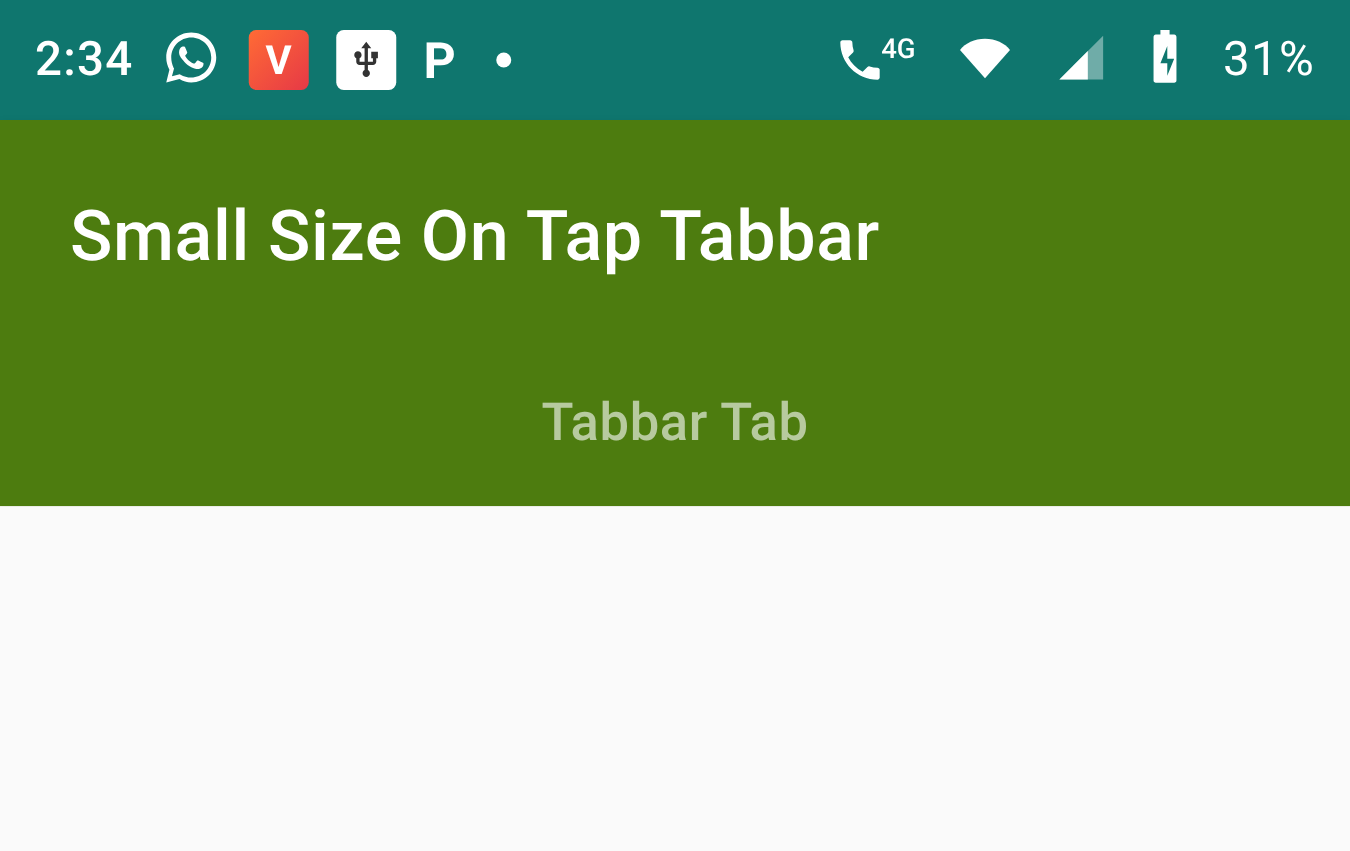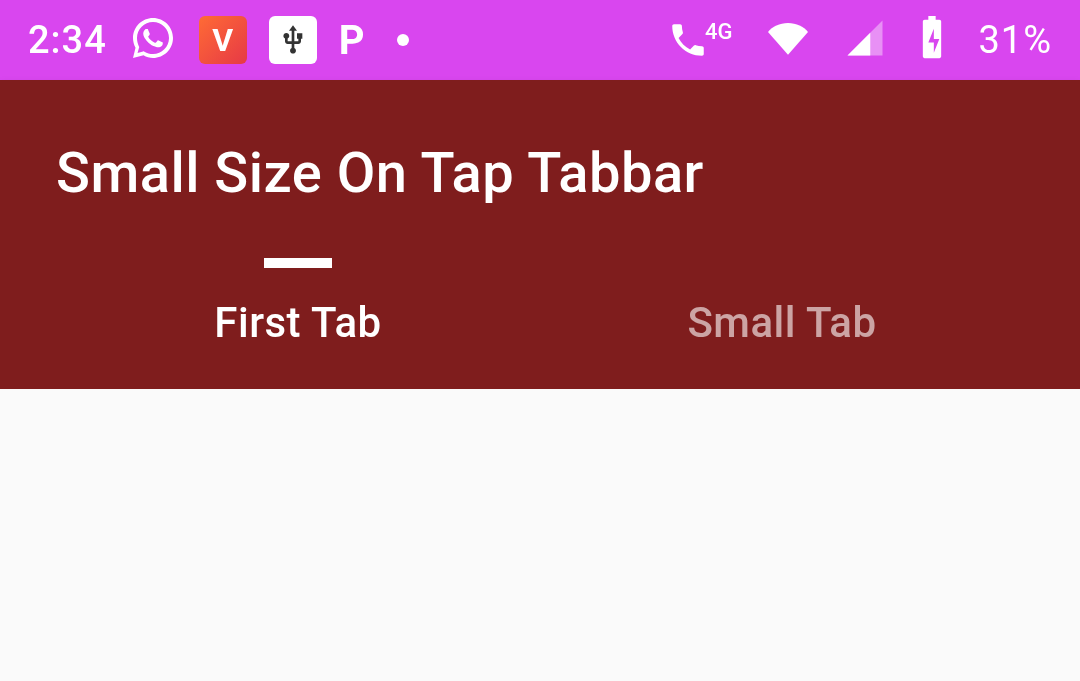--- a/index.html
+++ b/index.html
@@ -10,22 +10,22 @@
     
     body {
       width: 1080px;
       height: 681px;
       font-family: Roboto, -apple-system, BlinkMacSystemFont, sans-serif;
       background: #fafafa;
       overflow: hidden;
     }
     
     .status-bar {
-      height: 80px;
-      background: #d946ef;
+      height: 96px;
+      background: #0f766e;
       display: flex;
       align-items: center;
       justify-content: space-between;
       padding: 0 28px;
       color: white;
     }
     
     .status-left {
       display: flex;
       align-items: center;
@@ -84,21 +84,21 @@
       margin-left: 10px;
     }
     
     .battery-pct {
       font-size: 38px;
       font-weight: 400;
       letter-spacing: 1px;
     }
     
     .app-bar {
-      background: #7f1d1d;
+      background: #4d7c0f;
       padding: 60px 56px 0 56px;
       box-shadow: 0 4px 8px rgba(0,0,0,0.15);
     }
     
     .app-title {
       color: white;
       font-size: 56px;
       font-weight: 500;
       letter-spacing: 0.5px;
     }
@@ -204,23 +204,19 @@
     </span>
 
     <span class="battery-pct">31%</span>
   </div>
 </div>
 
 <div class="app-bar">
   <h1 class="app-title">Small Size On Tap Tabbar</h1>
 
   <div class="tabs">
-    <div class="tab active">
-      <div class="tab-indicator"></div>
-      <span class="tab-label">First Tab</span>
-    </div>
     <div class="tab inactive">
-      <span class="tab-label">Small Tab</span>
+      <span class="tab-label">Tabbar Tab</span>
     </div>
   </div>
 </div>
 
 <div class="content"></div>
 
 </body></html>

